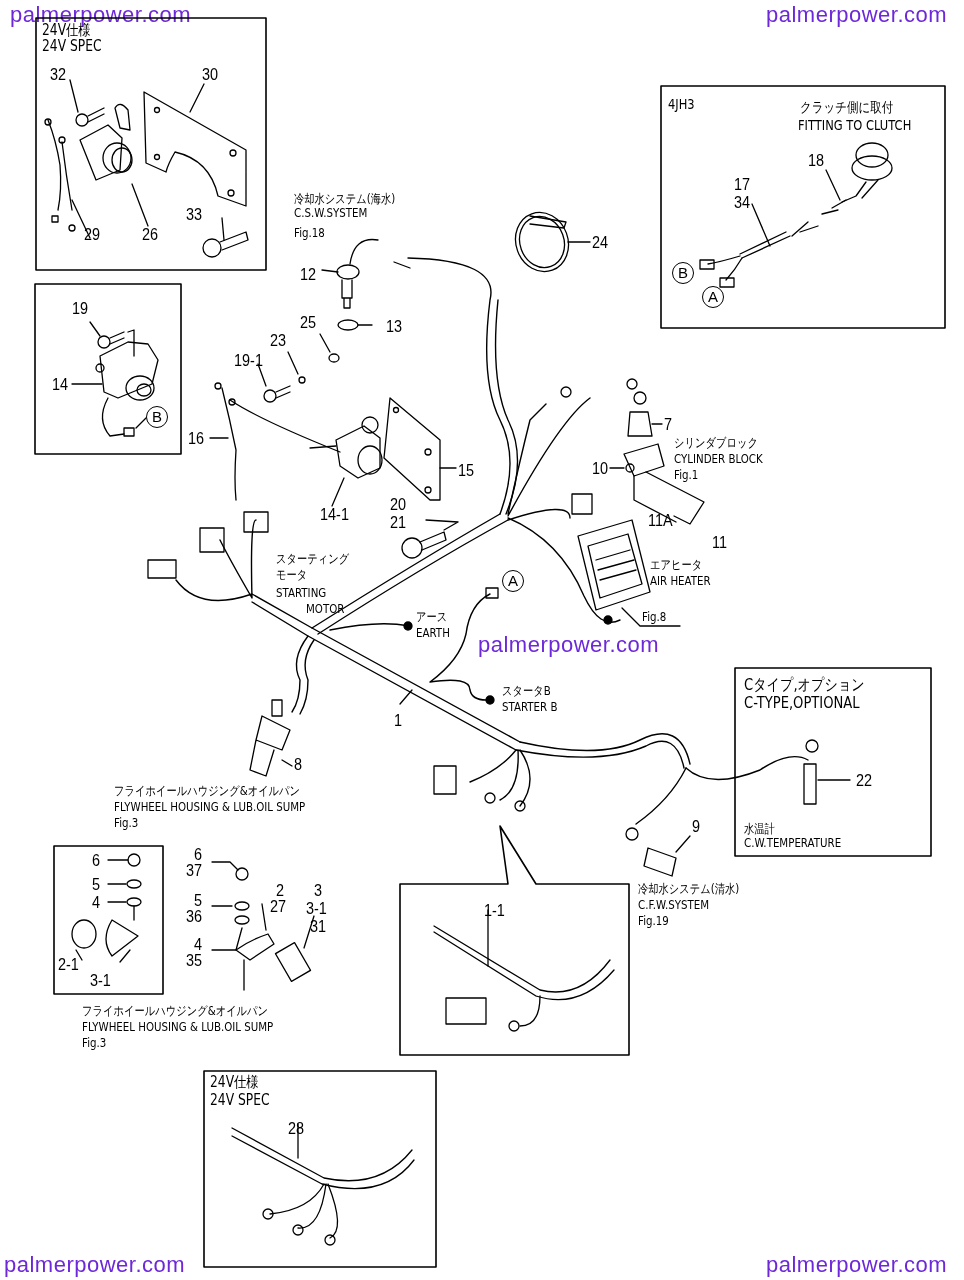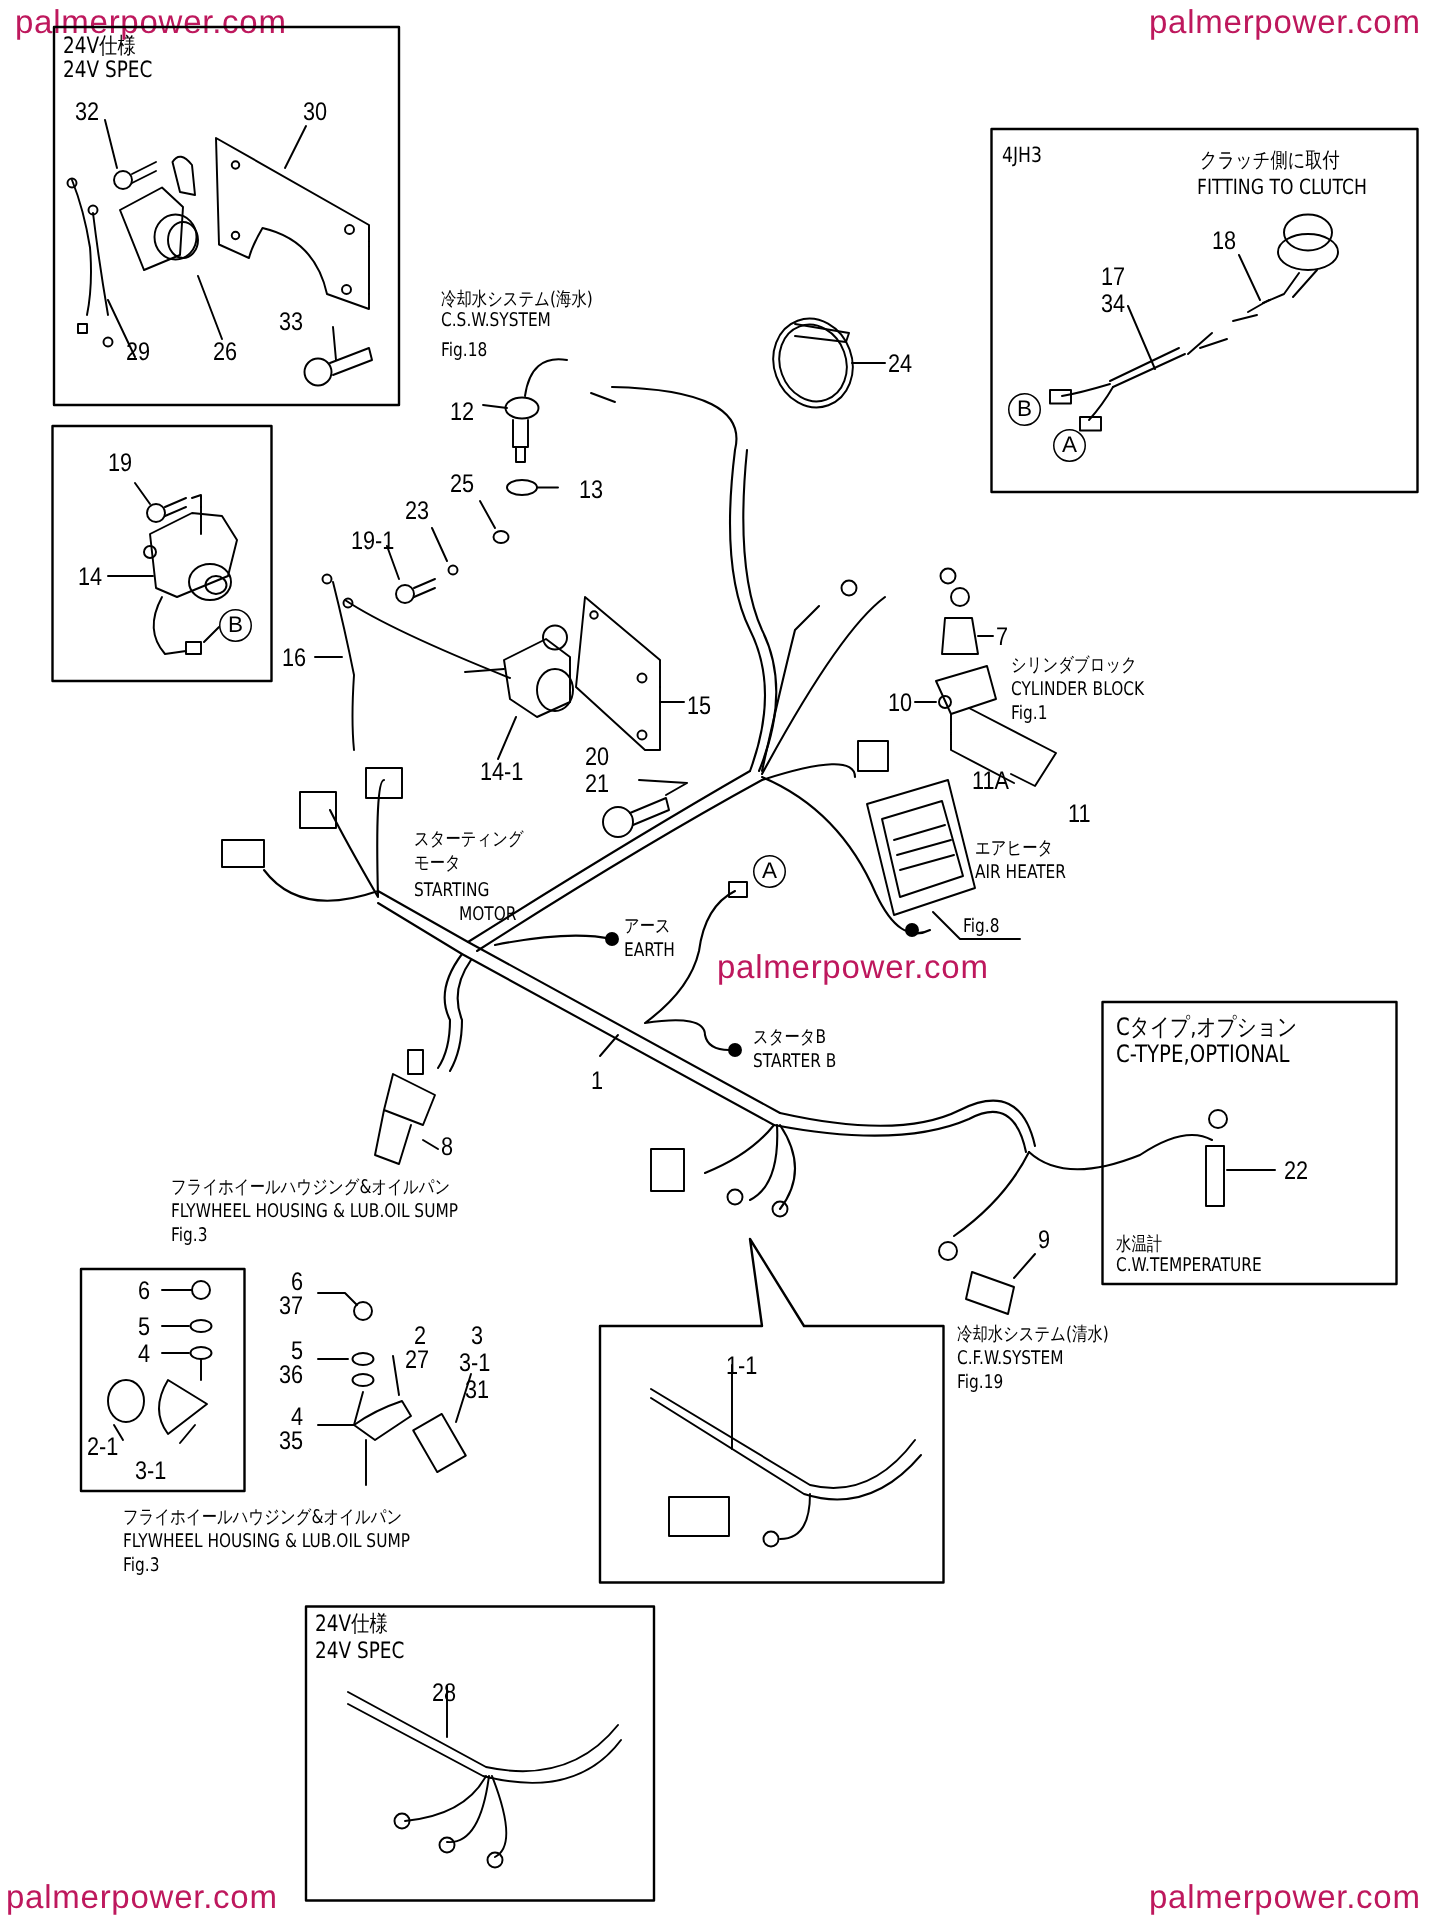--- a/index.html
+++ b/index.html
@@ -1,19 +1,19 @@
 <!DOCTYPE html>
 <html><head>
 <meta charset="utf-8">
 <style>
   html, body { margin:0; padding:0; background:#ffffff; }
   body { width:964px; height:1280px; position:relative; overflow:hidden;
          font-family:"DejaVu Sans Condensed","DejaVu Sans", sans-serif; color:#000; }
   #diagram { position:absolute; left:0; top:0; width:964px; height:1280px; }
-  .wm { position:absolute; font-family:"Liberation Sans", sans-serif; font-size:22px; color:#be185d; letter-spacing:0.5px; }
+  .wm { position:absolute; font-family:"Liberation Sans", sans-serif; font-size:22px; color:#6d28d9; letter-spacing:0.5px; }
   .lbl { position:absolute; font-family:"DejaVu Sans", sans-serif; font-size:12.5px; line-height:14px; white-space:nowrap; transform:scaleX(0.82); transform-origin:left top; }
   .num { position:absolute; font-family:"Liberation Sans", sans-serif; font-size:17px; line-height:17px; white-space:nowrap; transform:scaleX(0.85); transform-origin:left top; }
   .box-title { position:absolute; font-family:"DejaVu Sans", sans-serif; font-size:15px; line-height:16px; white-space:nowrap; transform:scaleX(0.82); transform-origin:left top; }
   .big-title { font-size:16px; line-height:18px; }
   .circ { position:absolute; width:20px; height:20px; border:1.5px solid #000; border-radius:50%; text-align:center;
           font-family:"Liberation Sans", sans-serif; font-size:15px; line-height:20px; background:#fff; }
 </style>
 </head>
 <body>
 

